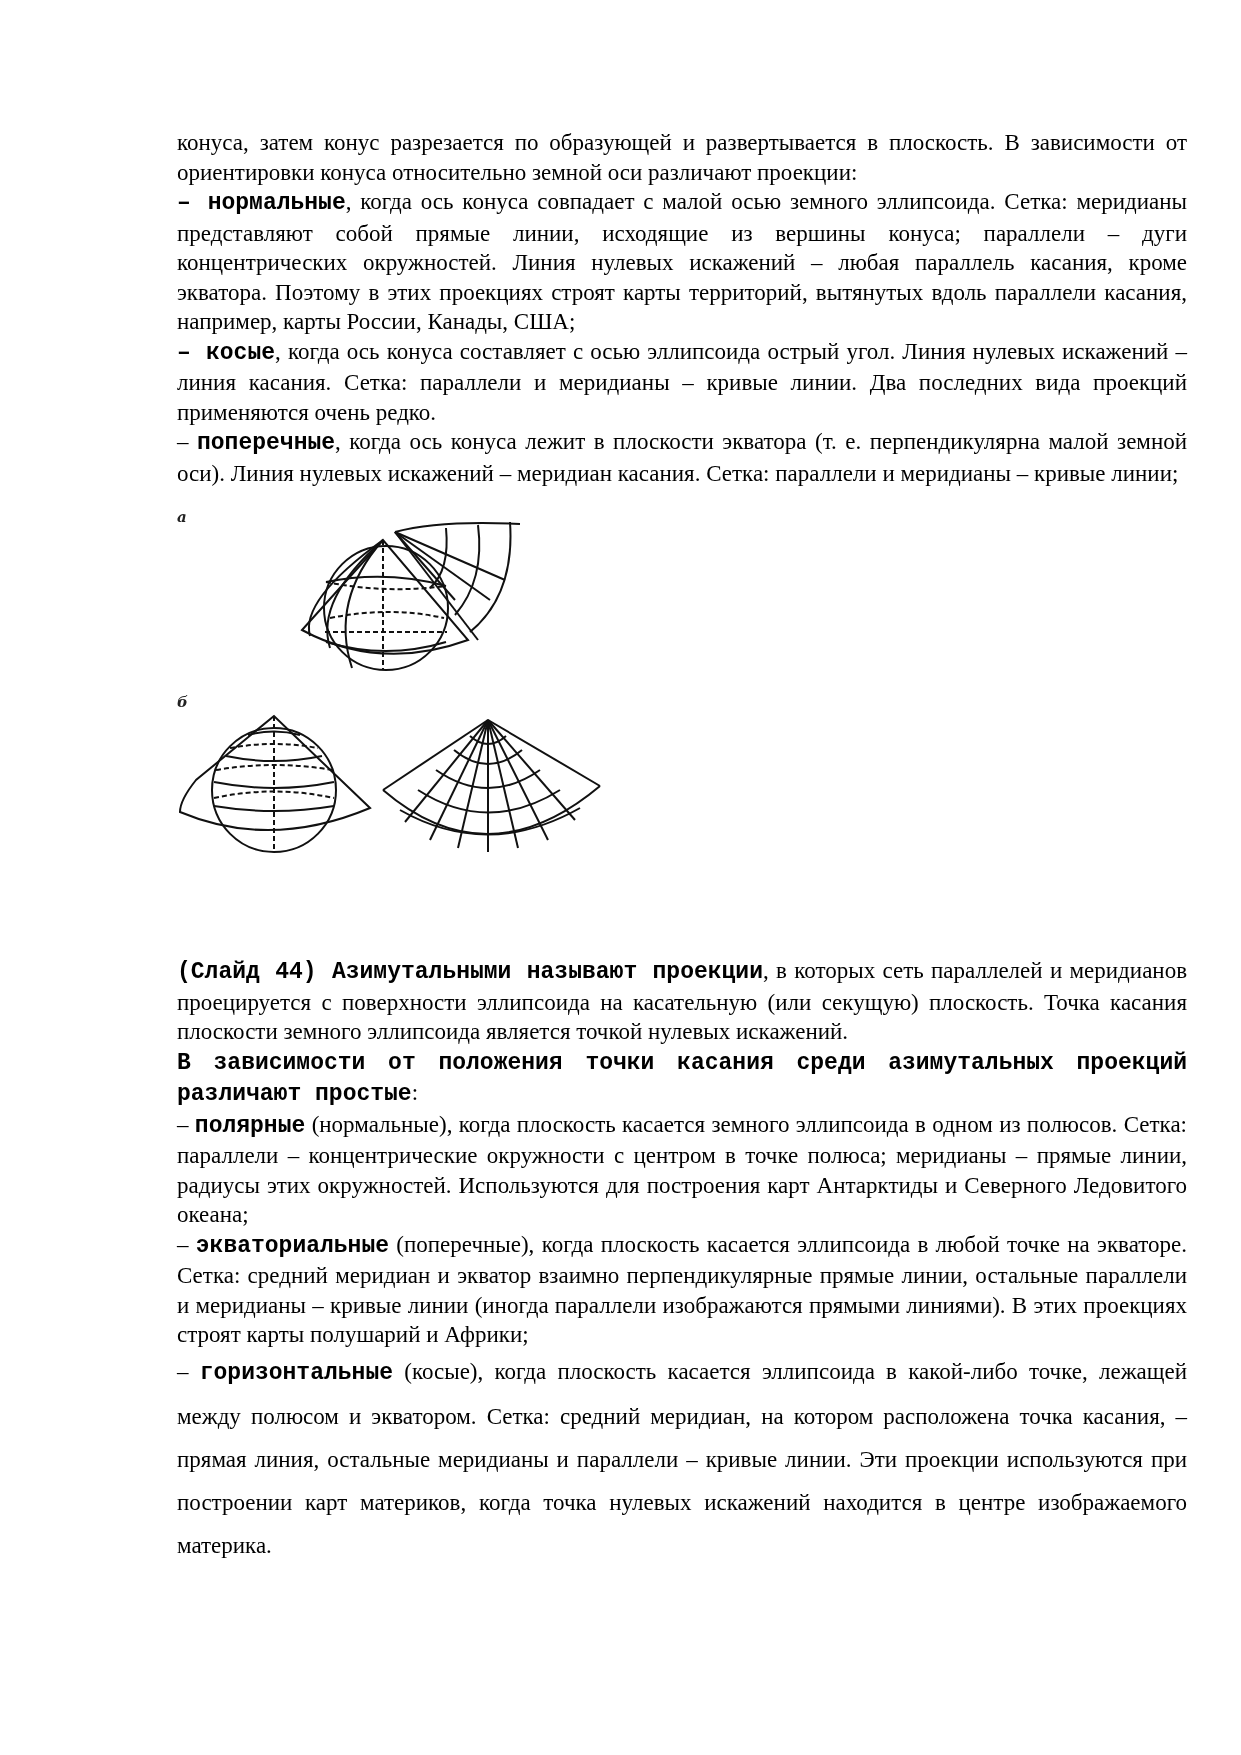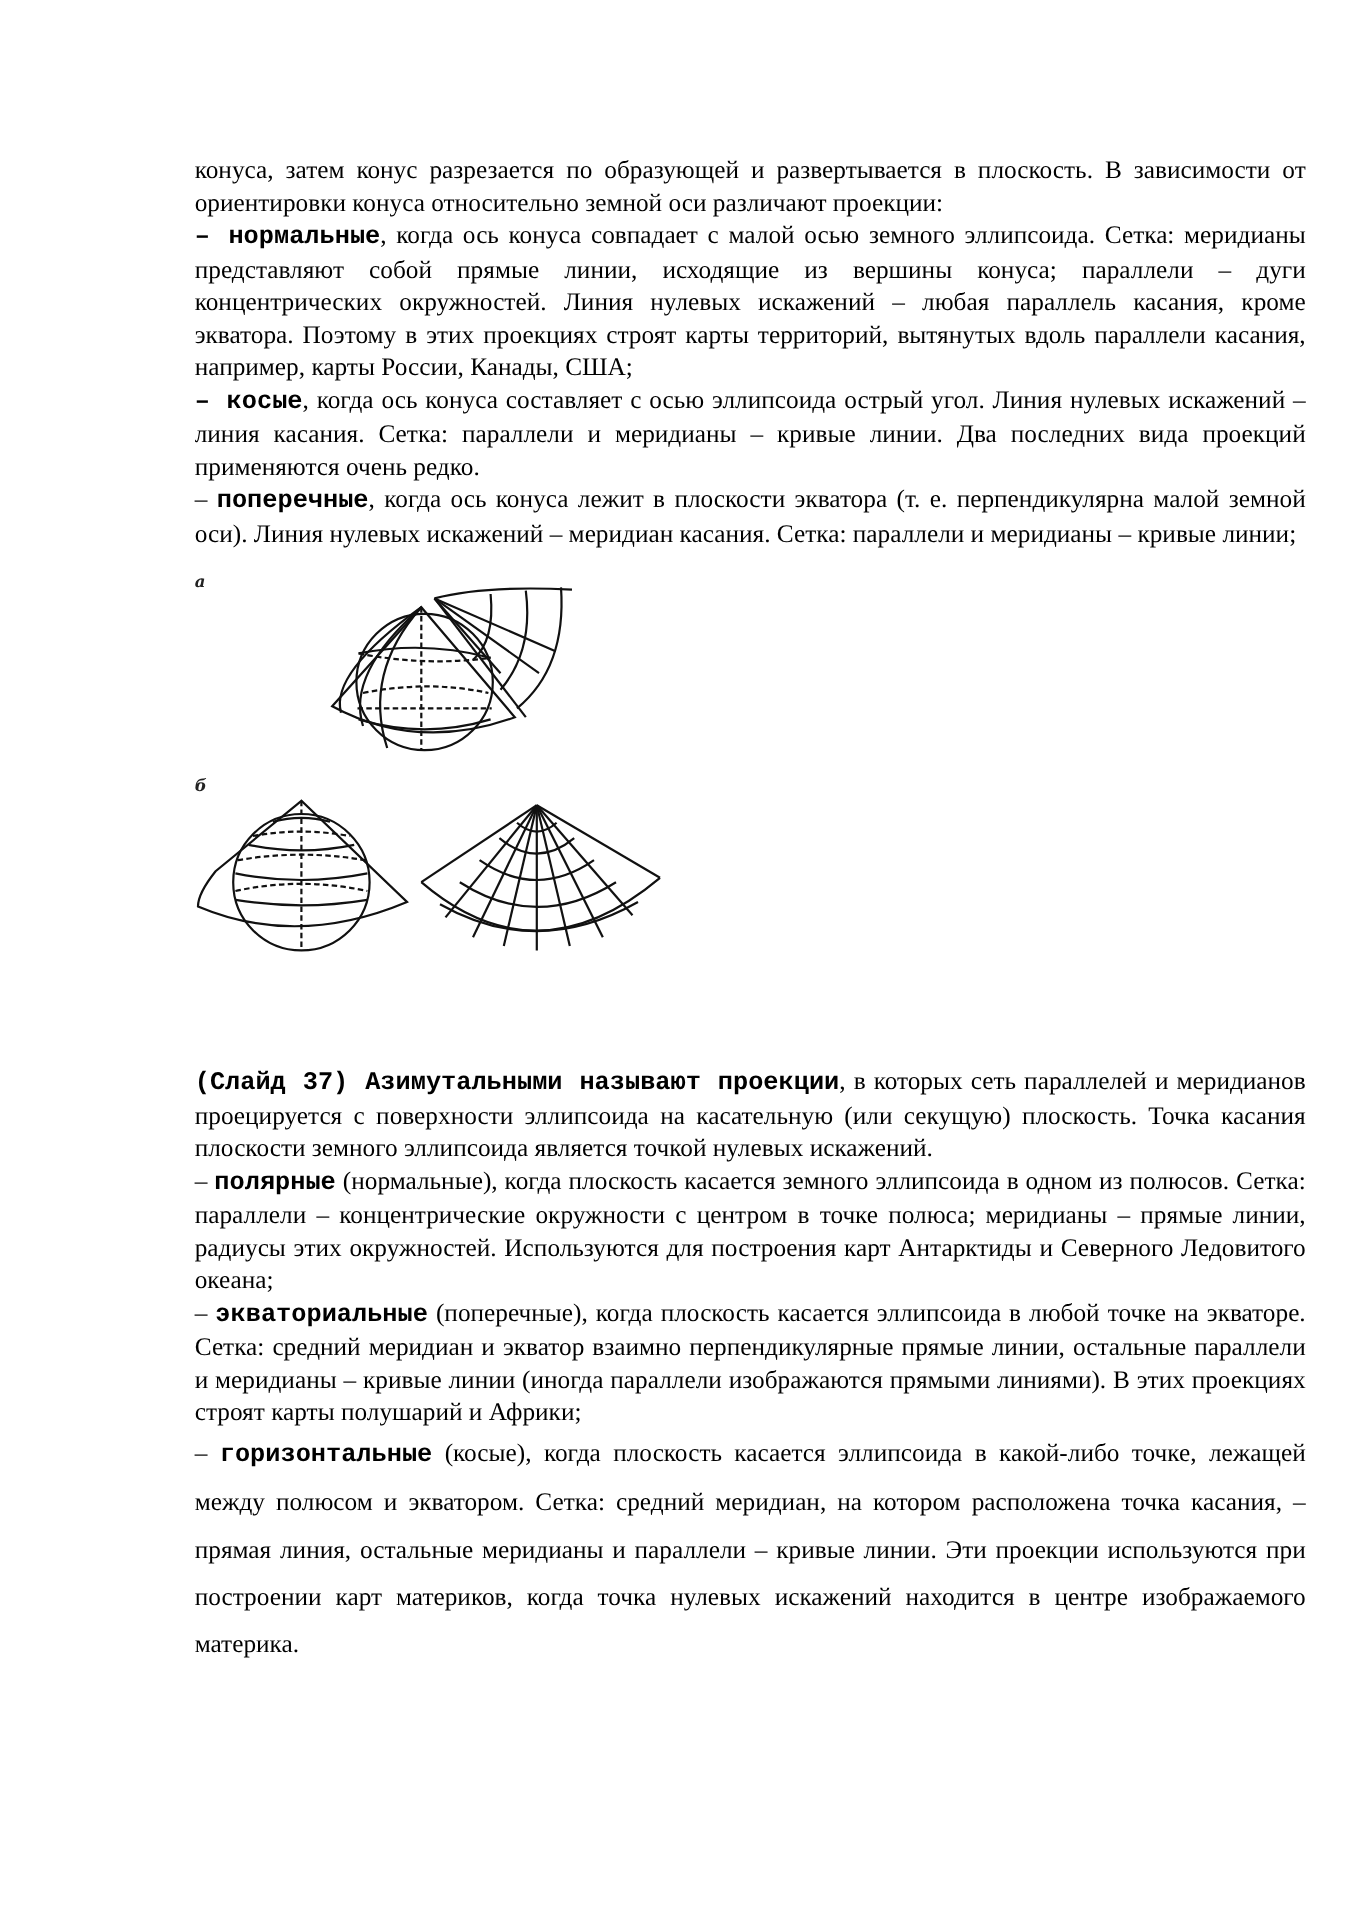--- a/index.html
+++ b/index.html
@@ -1,17 +1,17 @@
 <!DOCTYPE html>
 <html><head>
   <meta charset="utf-8">
   <style>
     html, body { margin: 0; padding: 0; background: #ffffff; }
     body { width: 1241px; height: 1755px; position: relative; overflow: hidden; color: #000; }
-    .page { position: absolute; left: 0; top: 12px; width: 1241px; height: 1427px; }
+    .page { position: absolute; left: 0; top: 0; width: 1241px; height: 1427px; }
     .text {
       position: absolute;
       left: 177px;
       width: 1010px;
       font-family: "Liberation Serif", serif;
       font-size: 23px;
       line-height: 29.5px;
       text-align: justify;
     }
     .text p { margin: 0; }
@@ -112,19 +112,20 @@
       <line x1="488" y1="720" x2="458" y2="848"></line>
       <line x1="488" y1="720" x2="488" y2="852"></line>
       <line x1="488" y1="720" x2="518" y2="848"></line>
       <line x1="488" y1="720" x2="548" y2="840"></line>
       <line x1="488" y1="720" x2="575" y2="820"></line>
     </g>
   </svg>
 
 
   <div class="text block2">
-    <p class="tight"><b>(Слайд 37) Азимутальными называют проекции</b><span>, в которых сеть параллелей и меридианов проецируется с поверхности эллипсоида на касательную (или секущую) плоскость. Точка касания плоскости земного эллипсоида является точкой нулевых искажений.</span></p>
+    <p class="tight"><b>(Слайд 44) Азимутальными называют проекции</b><span>, в которых сеть параллелей и меридианов проецируется с поверхности эллипсоида на касательную (или секущую) плоскость. Точка касания плоскости земного эллипсоида является точкой нулевых искажений.</span></p>
+    <p class="tight"><b> В зависимости от положения точки касания среди азимутальных проекций различают простые</b><span>:</span></p>
     <p class="tight"><span>– </span><b>полярные</b><span> (нормальные), когда плоскость касается земного эллипсоида в одном из полюсов. Сетка: параллели – концентрические окружности с центром в точке полюса; меридианы – прямые линии, радиусы этих окружностей. Используются для построения карт Антарктиды и Северного Ледовитого океана;</span></p>
     <p class="tight"><span>– </span><b>экваториальные</b><span> (поперечные), когда плоскость касается эллипсоида в любой точке на экваторе. Сетка: средний меридиан и экватор взаимно перпендикулярные прямые линии, остальные параллели и меридианы – кривые линии (иногда параллели изображаются прямыми линиями). В этих проекциях строят карты полушарий и Африки;</span></p>
     <p class="loose"><span>– </span><b>горизонтальные</b><span> (косые), когда плоскость касается эллипсоида в какой-либо точке, лежащей между полюсом и экватором. Сетка: средний меридиан, на котором расположена точка касания, – прямая линия, остальные меридианы и параллели – кривые линии. Эти проекции используются при построении карт материков, когда точка нулевых искажений находится в центре изображаемого материка.</span></p>
   </div>
 
 </div>
 
 </body></html>

